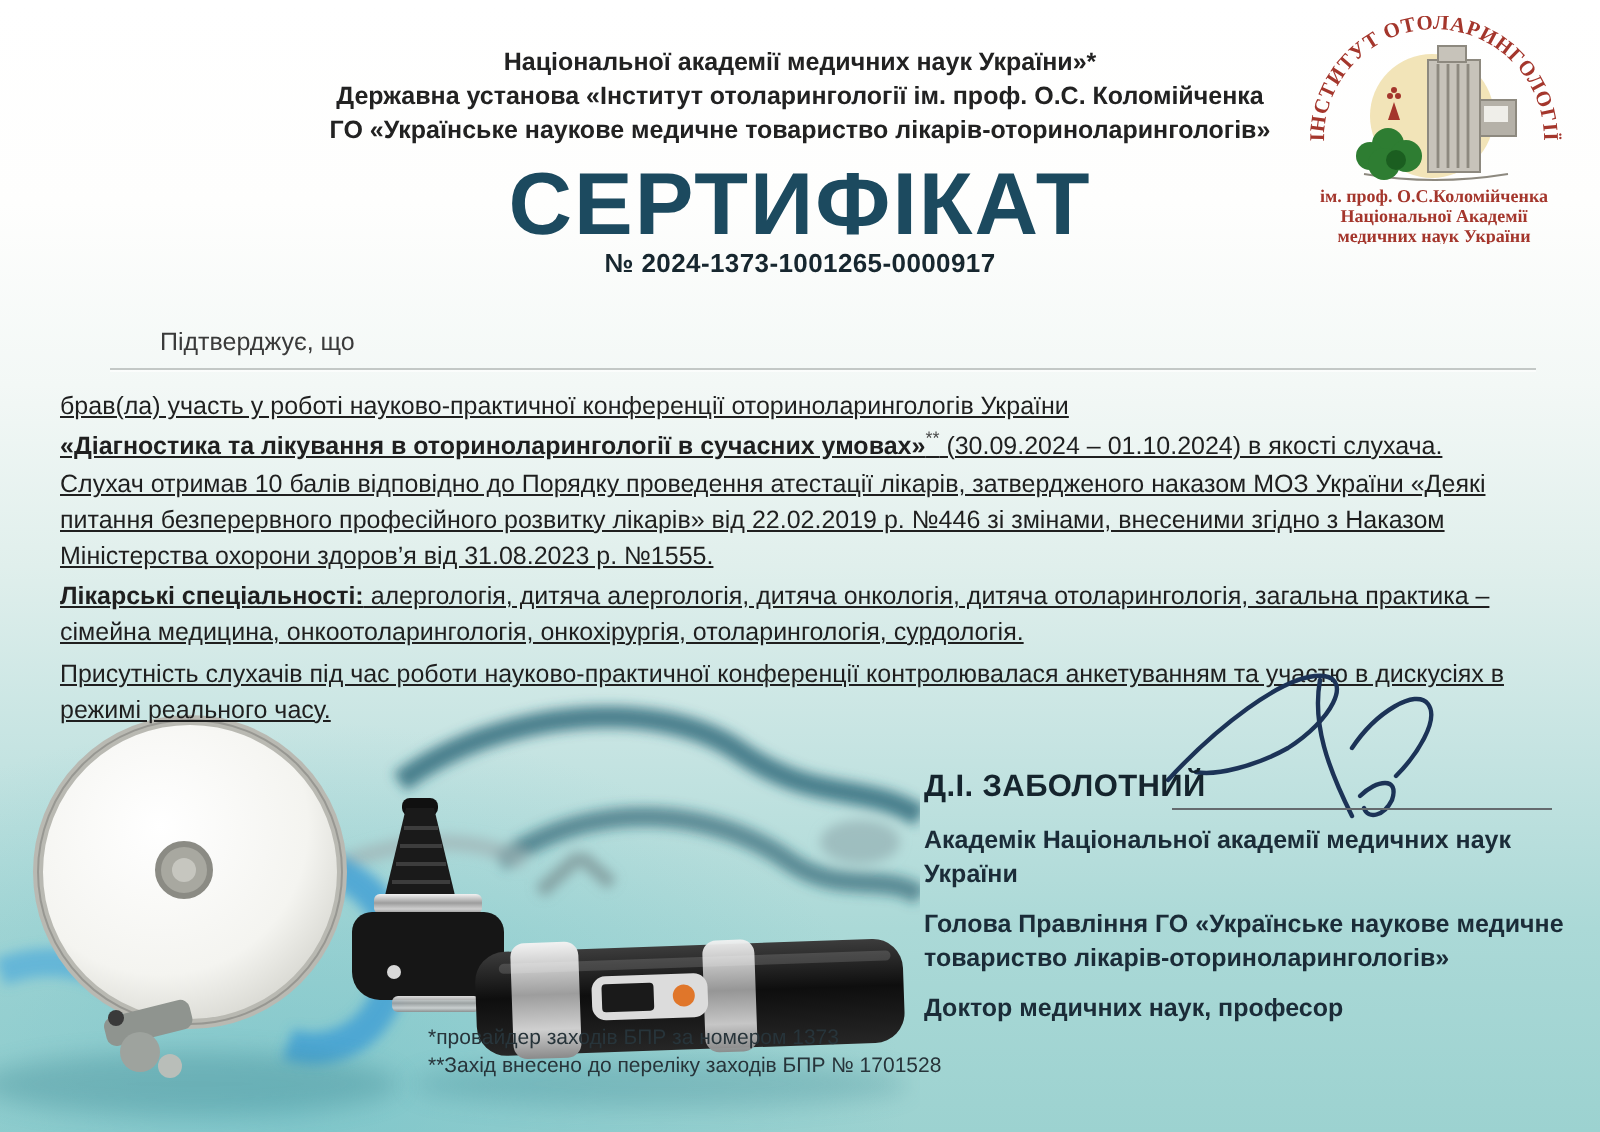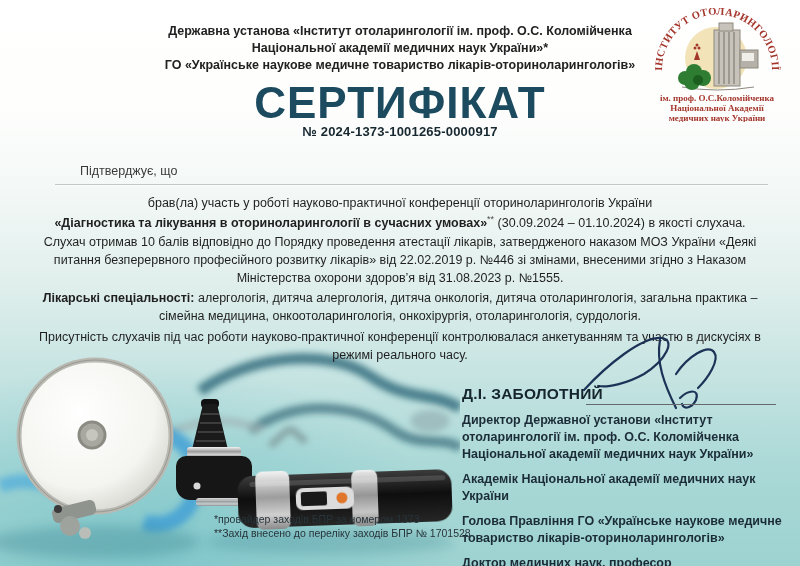--- a/index.html
+++ b/index.html
@@ -14,22 +14,22 @@
     font-size:12.5px;font-weight:bold;color:#222;line-height:17px;}
   .title{position:absolute;top:78px;left:0;width:100%;text-align:center;margin:0;
     font-size:44px;font-weight:800;color:#1c4a5f;letter-spacing:1px;}
   .number{position:absolute;top:124px;left:0;width:100%;text-align:center;
     font-size:13px;font-weight:bold;color:#17272f;letter-spacing:.2px;}
   .confirm-label{position:absolute;top:164px;left:80px;font-size:12.5px;color:#3a3a3a;}
   .name{position:absolute;top:151px;left:0;width:100%;text-align:center;
     font-size:23px;font-weight:800;color:#133c4e;}
   .rule{position:absolute;top:184px;left:55px;width:713px;height:1px;
     background:#c3c8c6;box-shadow:0 1px 0 rgba(255,255,255,.6);}
-  .para{position:absolute;left:30px;width:740px;text-align:center;
-    font-size:12.5px;color:#1f1f1f;line-height:1.42;}
+  .para{position:absolute;left:30px;width:740px;text-align:left;
+    font-size:12.5px;color:#1f1f1f;line-height:1.42;text-decoration:underline;}
   .p1{top:195px}.p2{top:234px}.p3{top:290px}.p4{top:329px}
   .para .bold{font-weight:bold;margin-top:20px;}
   sup.marker{font-size:9px;color:#4a4a4a;}
   .photo{position:absolute;left:0;top:336px;}
   .logo{position:absolute;left:642px;top:8px;}
   .sig-scrawl{position:absolute;left:572px;top:326px;}
   .sig-line{position:absolute;left:586px;top:404px;width:190px;height:1px;background:#646a6e;}
   .signer{position:absolute;left:462px;top:385px;font-size:15.5px;font-weight:800;
     color:#15242d;letter-spacing:.2px;}
   .titles{position:absolute;left:462px;top:412px;width:322px;
@@ -146,22 +146,22 @@
       <textPath href="#logoArc" startOffset="50%" text-anchor="middle">ІНСТИТУТ ОТОЛАРИНГОЛОГІЇ</textPath>
     </text>
     <g font-family="Liberation Serif, serif" font-size="9" font-weight="bold" fill="#a4362c" text-anchor="middle">
       <text x="75" y="93">ім. проф. О.С.Коломійченка</text>
       <text x="75" y="103">Національної Академії</text>
       <text x="75" y="113">медичних наук України</text>
     </g>
   </svg>
 
   <div class="header">
+    <div>Національної академії медичних наук України»*</div>
     <div>Державна установа «Інститут отоларингології ім. проф. О.С. Коломійченка</div>
-    <div>Національної академії медичних наук України»*</div>
     <div>ГО «Українське наукове медичне товариство лікарів-оториноларингологів»</div>
   </div>
 
   <h1 class="title">СЕРТИФІКАТ</h1>
   <div class="number">№ 2024-1373-1001265-0000917</div>
 
   <div class="confirm-label">Підтверджує, що</div>
   <div class="rule"></div>
 
   <div class="para p1">
@@ -182,21 +182,20 @@
       <path d="M12,64 C34,40 70,10 90,12 C104,14 94,34 72,48 C56,57 36,62 26,60"></path>
       <path d="M88,14 C84,36 92,58 104,82"></path>
       <path d="M104,48 C116,30 136,18 142,26 C148,34 136,52 126,62"></path>
       <path d="M108,72 C116,64 128,62 124,74 C120,82 112,84 110,78"></path>
     </g>
   </svg>
   <div class="sig-line"></div>
   <div class="signer">Д.І. ЗАБОЛОТНИЙ</div>
 
   <div class="titles">
-    <p class="t">Директор Державної установи «Інститут отоларингології ім. проф. О.С. Коломійченка Національної академії медичних наук України»</p>
     <p class="t">Академік Національної академії медичних наук України</p>
     <p class="t">Голова Правління ГО «Українське наукове медичне товариство лікарів-оториноларингологів»</p>
     <p class="t">Доктор медичних наук, професор</p>
   </div>
 
   <div class="footnotes">
     <div>*провайдер заходів БПР за номером 1373</div>
     <div>**Захід внесено до переліку заходів БПР № 1701528</div>
   </div>
 

